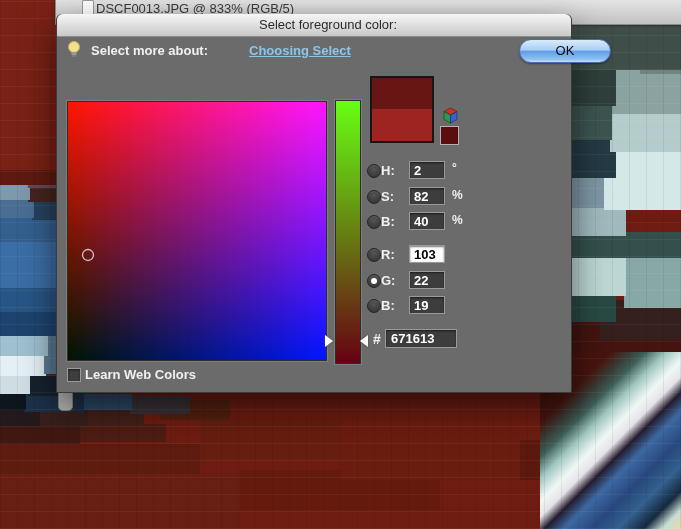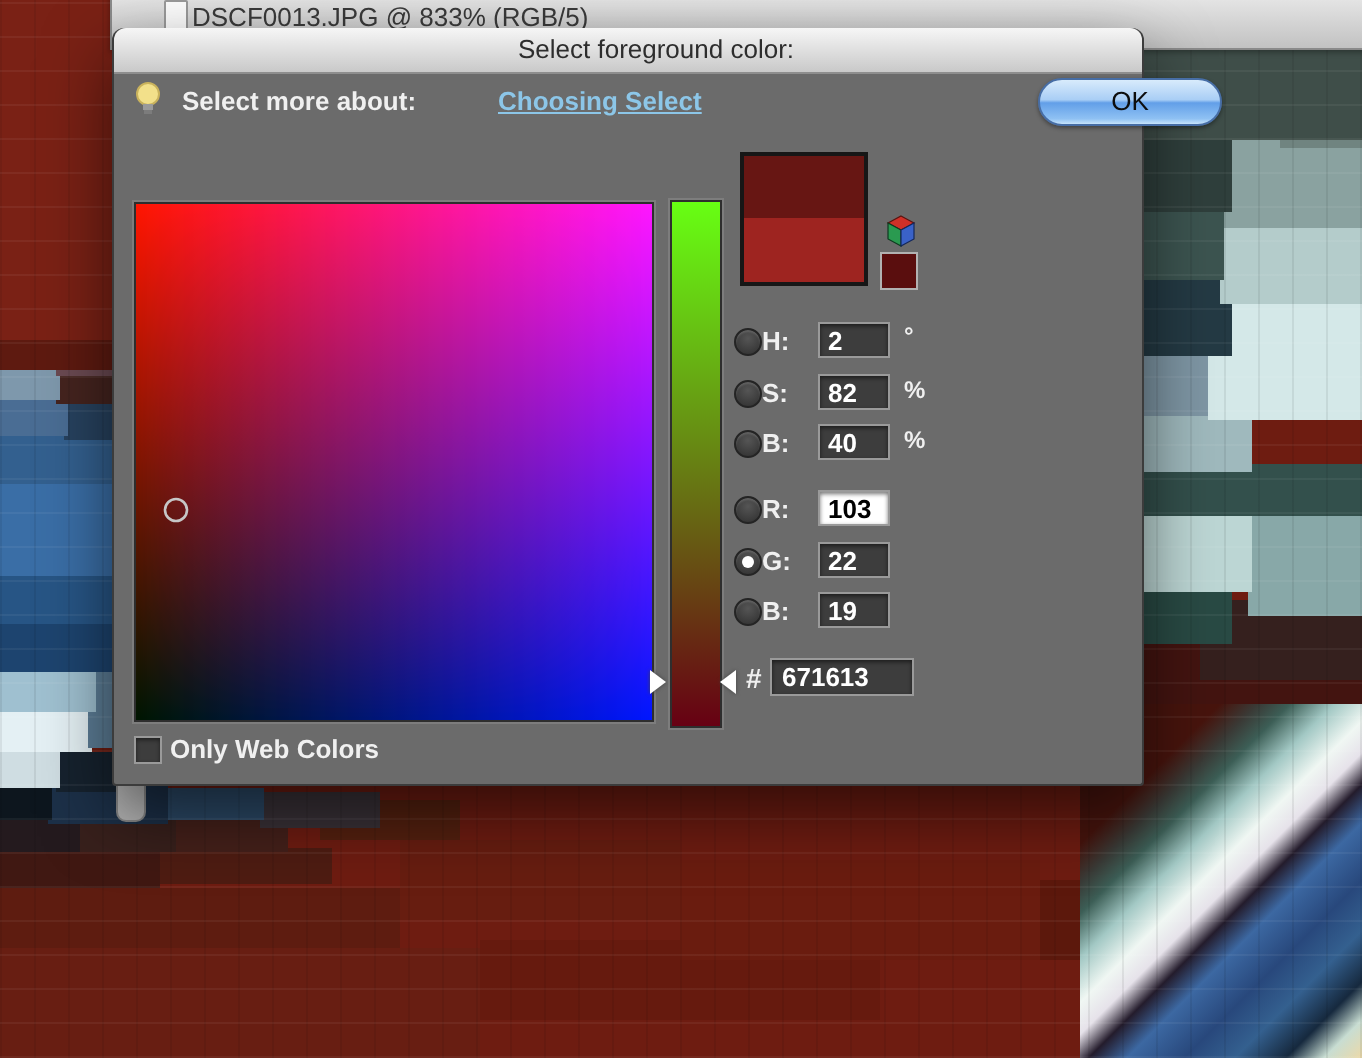--- a/index.html
+++ b/index.html
@@ -230,14 +230,14 @@
   <input class="val" style="top: 257px;" value="22">
 
   <div class="radio" style="top:285px"></div>
   <span class="flabel" style="top:284px">B:</span>
   <input class="val" style="top: 282px;" value="19">
 
   <span id="hex-prefix">#</span>
   <input id="hex-input" value="671613" style="">
 
   <div id="webonly-box"></div>
-  <span id="webonly-label">Only Web Colors</span>
+  <span id="webonly-label">Learn Web Colors</span>
 </div>
 
 </body></html>

